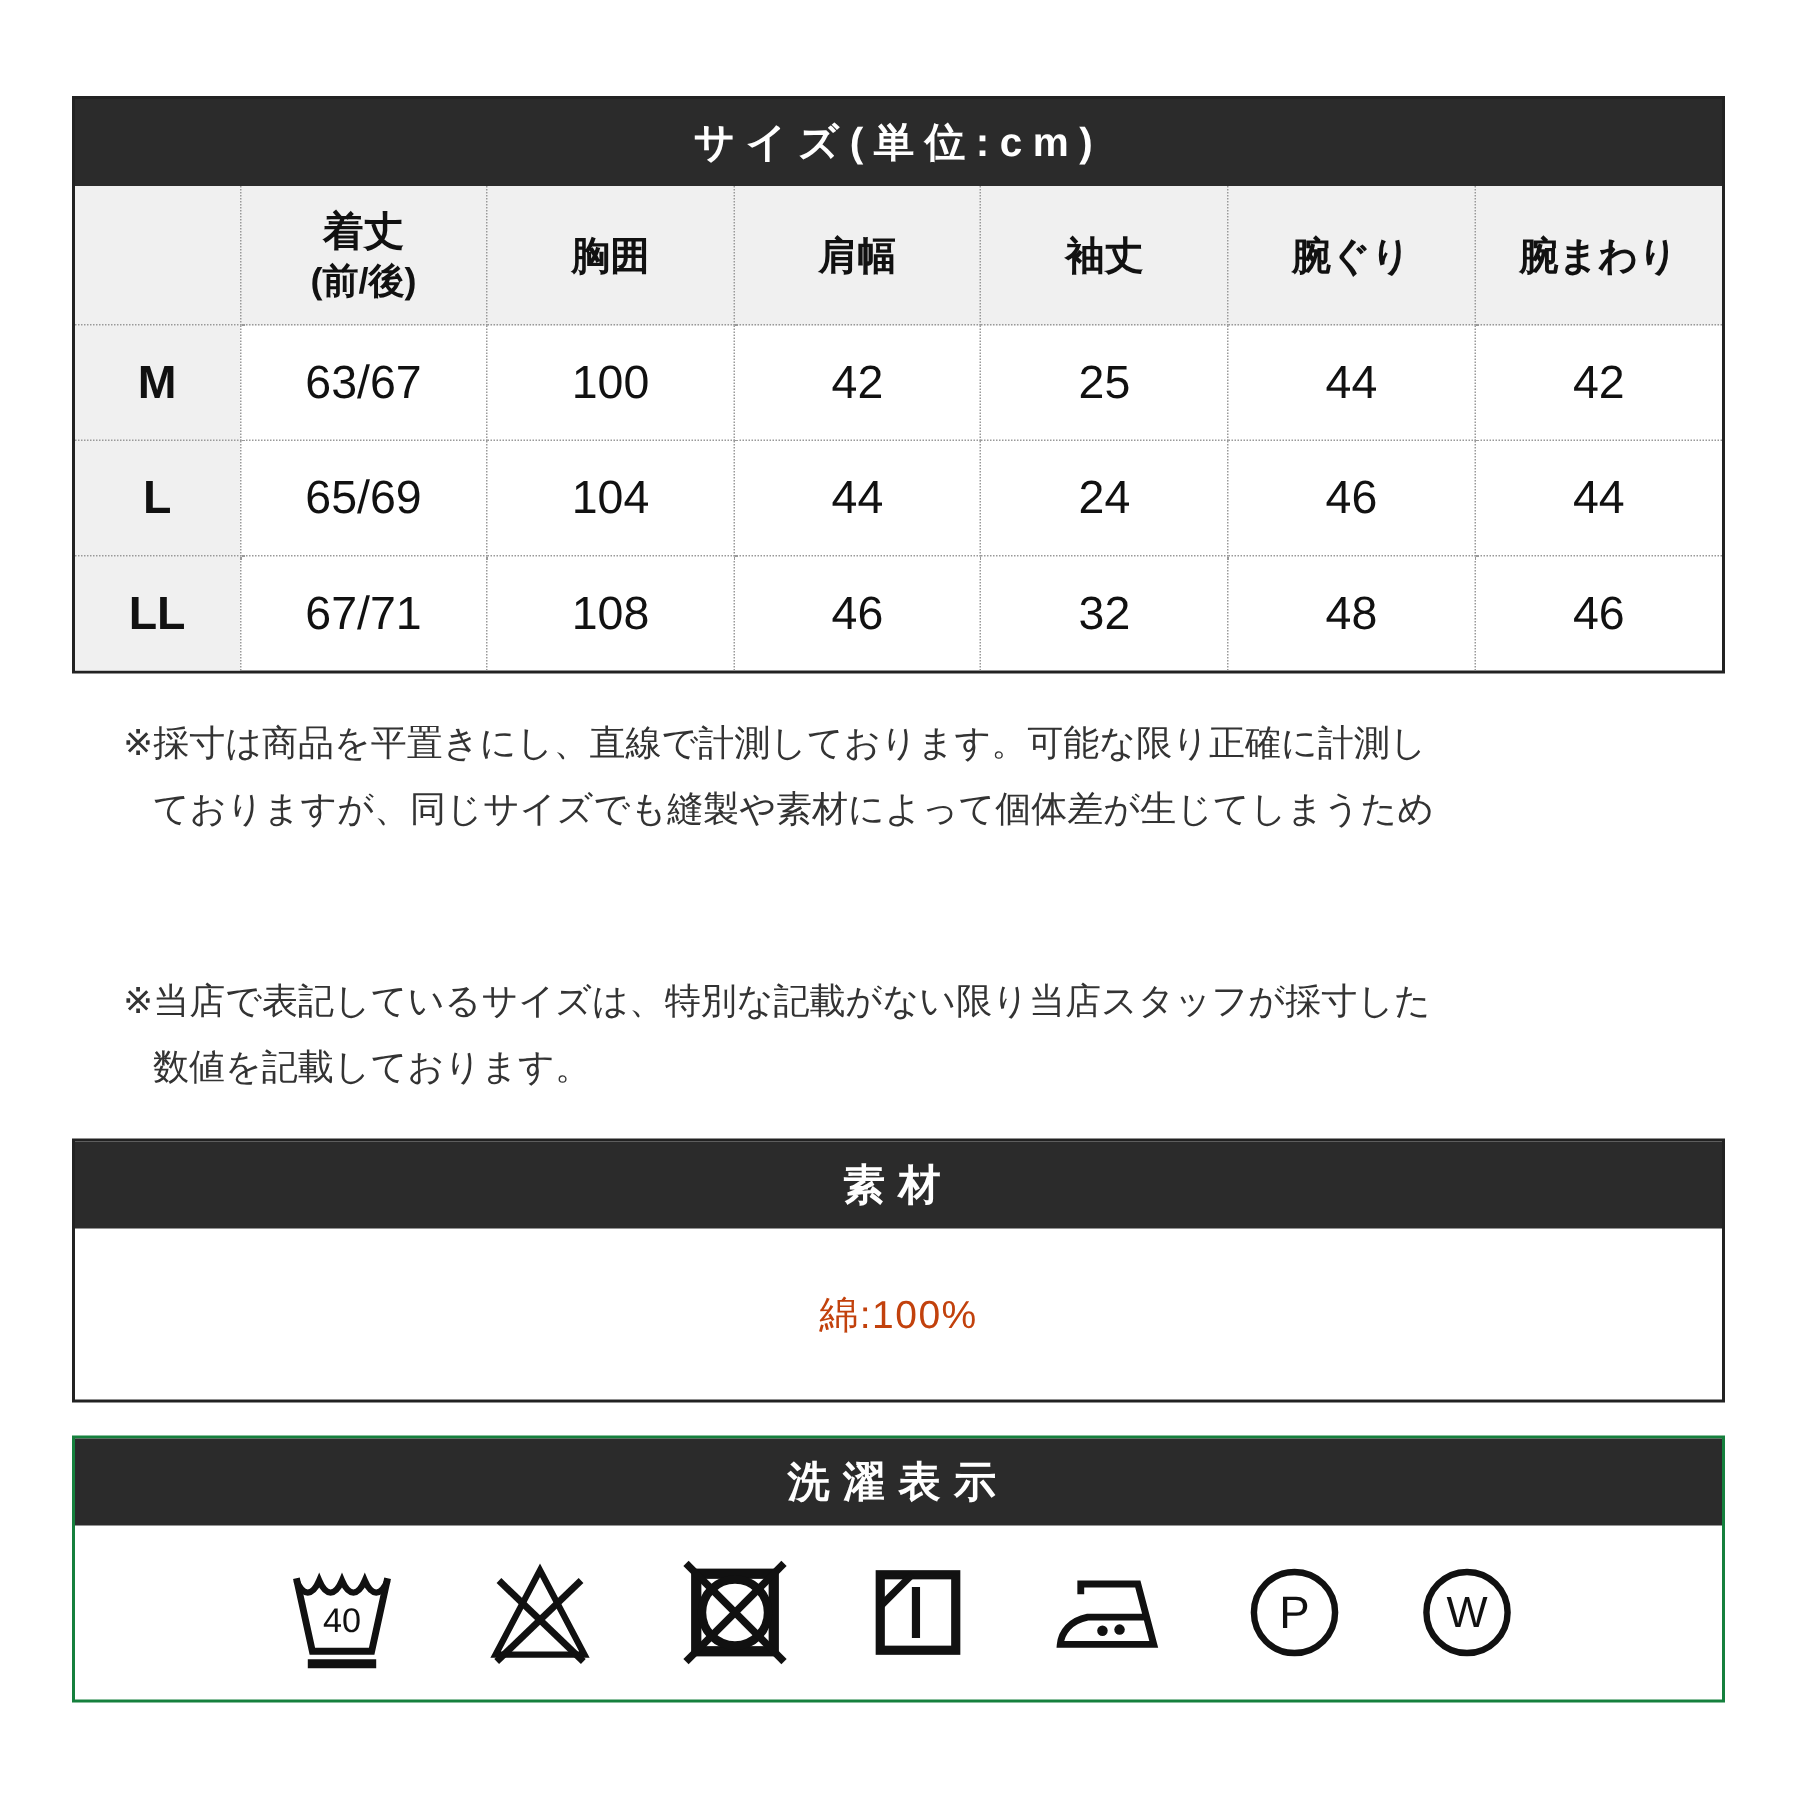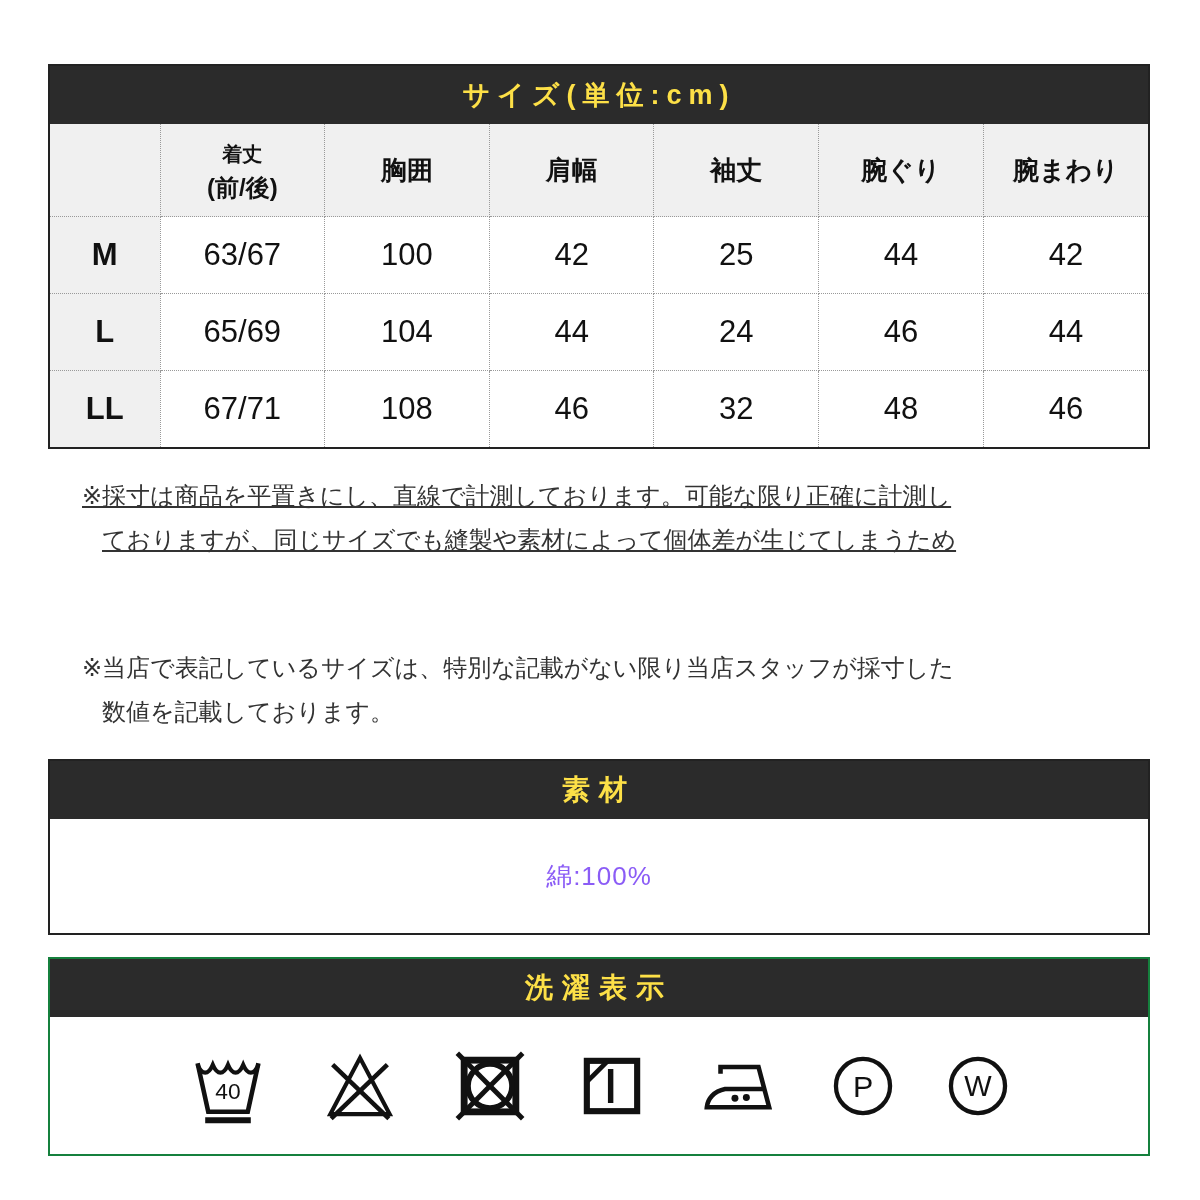--- a/index.html
+++ b/index.html
@@ -8,64 +8,64 @@
     background:#ffffff; color:#111;
     font-family:"Liberation Sans","DejaVu Sans",sans-serif;
   }
 
   
   .table-box {
     position:absolute; left:48px; top:64px; width:1102px;
     border:2px solid #222; box-sizing:border-box; background:#fff;
   }
   .bar {
-    height:58px; line-height:58px; background:#2b2b2b; color:#fde047;
+    height:58px; line-height:58px; background:#2b2b2b; color:#ffffff;
     font-weight:bold; font-size:27px; letter-spacing:7px; text-align:center;
     white-space:nowrap; overflow:hidden;
   }
   table.size { width:100%; border-collapse:collapse; table-layout:fixed; }
   col.c0 { width:110px; }
   table.size td {
     border:1px dotted #999; text-align:center; vertical-align:middle; padding:0;
   }
   table.size td:first-child { border-left:none; }
   table.size td:last-child  { border-right:none; }
   table.size tr:first-child td { border-top:none; }
   table.size tr:last-child td  { border-bottom:none; }
   tr.hrow td { height:92px; background:#f0f0f0; font-weight:bold; font-size:26px; }
   tr.drow td { height:76px; font-size:31px; }
   td.lblcell { background:#f0f0f0; font-weight:bold; font-size:28px; }
-  .h1 { font-size:20px; line-height:36px; }
+  .h1 { font-size:27px; line-height:36px; }
   .h2 { font-size:24px; line-height:32px; }
 
   
   .note { position:absolute; left:48px; width:1060px; font-size:24px; line-height:44px; color:#333; }
-  #note1 { top:474px;text-decoration:underline; }
+  #note1 { top:474px; }
   #note2 { top:646px; }
   .nline { margin-left:54px; white-space:nowrap; }
   .nline.n-first { margin-left:34px; }
 
   
   .material-box {
     position:absolute; left:48px; top:759px; width:1102px;
     border:2px solid #222; box-sizing:border-box; background:#fff;
   }
   .bar2 { font-size:28px; letter-spacing:9px; }
   .material-body {
     height:114px; display:flex; align-items:center; justify-content:center;
-    font-size:26px; letter-spacing:1px; color:#8b5cf6;
+    font-size:26px; letter-spacing:1px; color:#c2410c;
   }
 
   
   .laundry-box {
     position:absolute; left:48px; top:957px; width:1102px;
     border:2px solid #15803d; box-sizing:border-box; background:#fff;
   }
   .laundry-body {
-    height:137px; display:flex; align-items:center; justify-content:center; gap:49px;
+    height:116px; display:flex; align-items:center; justify-content:center; gap:49px;
   }
   svg.sym { height:76px; display:block; }
   svg.sym .st { stroke:#111; fill:none; }
   svg.sym text { fill:#111; font-family:"Liberation Sans","DejaVu Sans",sans-serif; }
 </style>
 </head>
 <body>
 
 <div>
 

